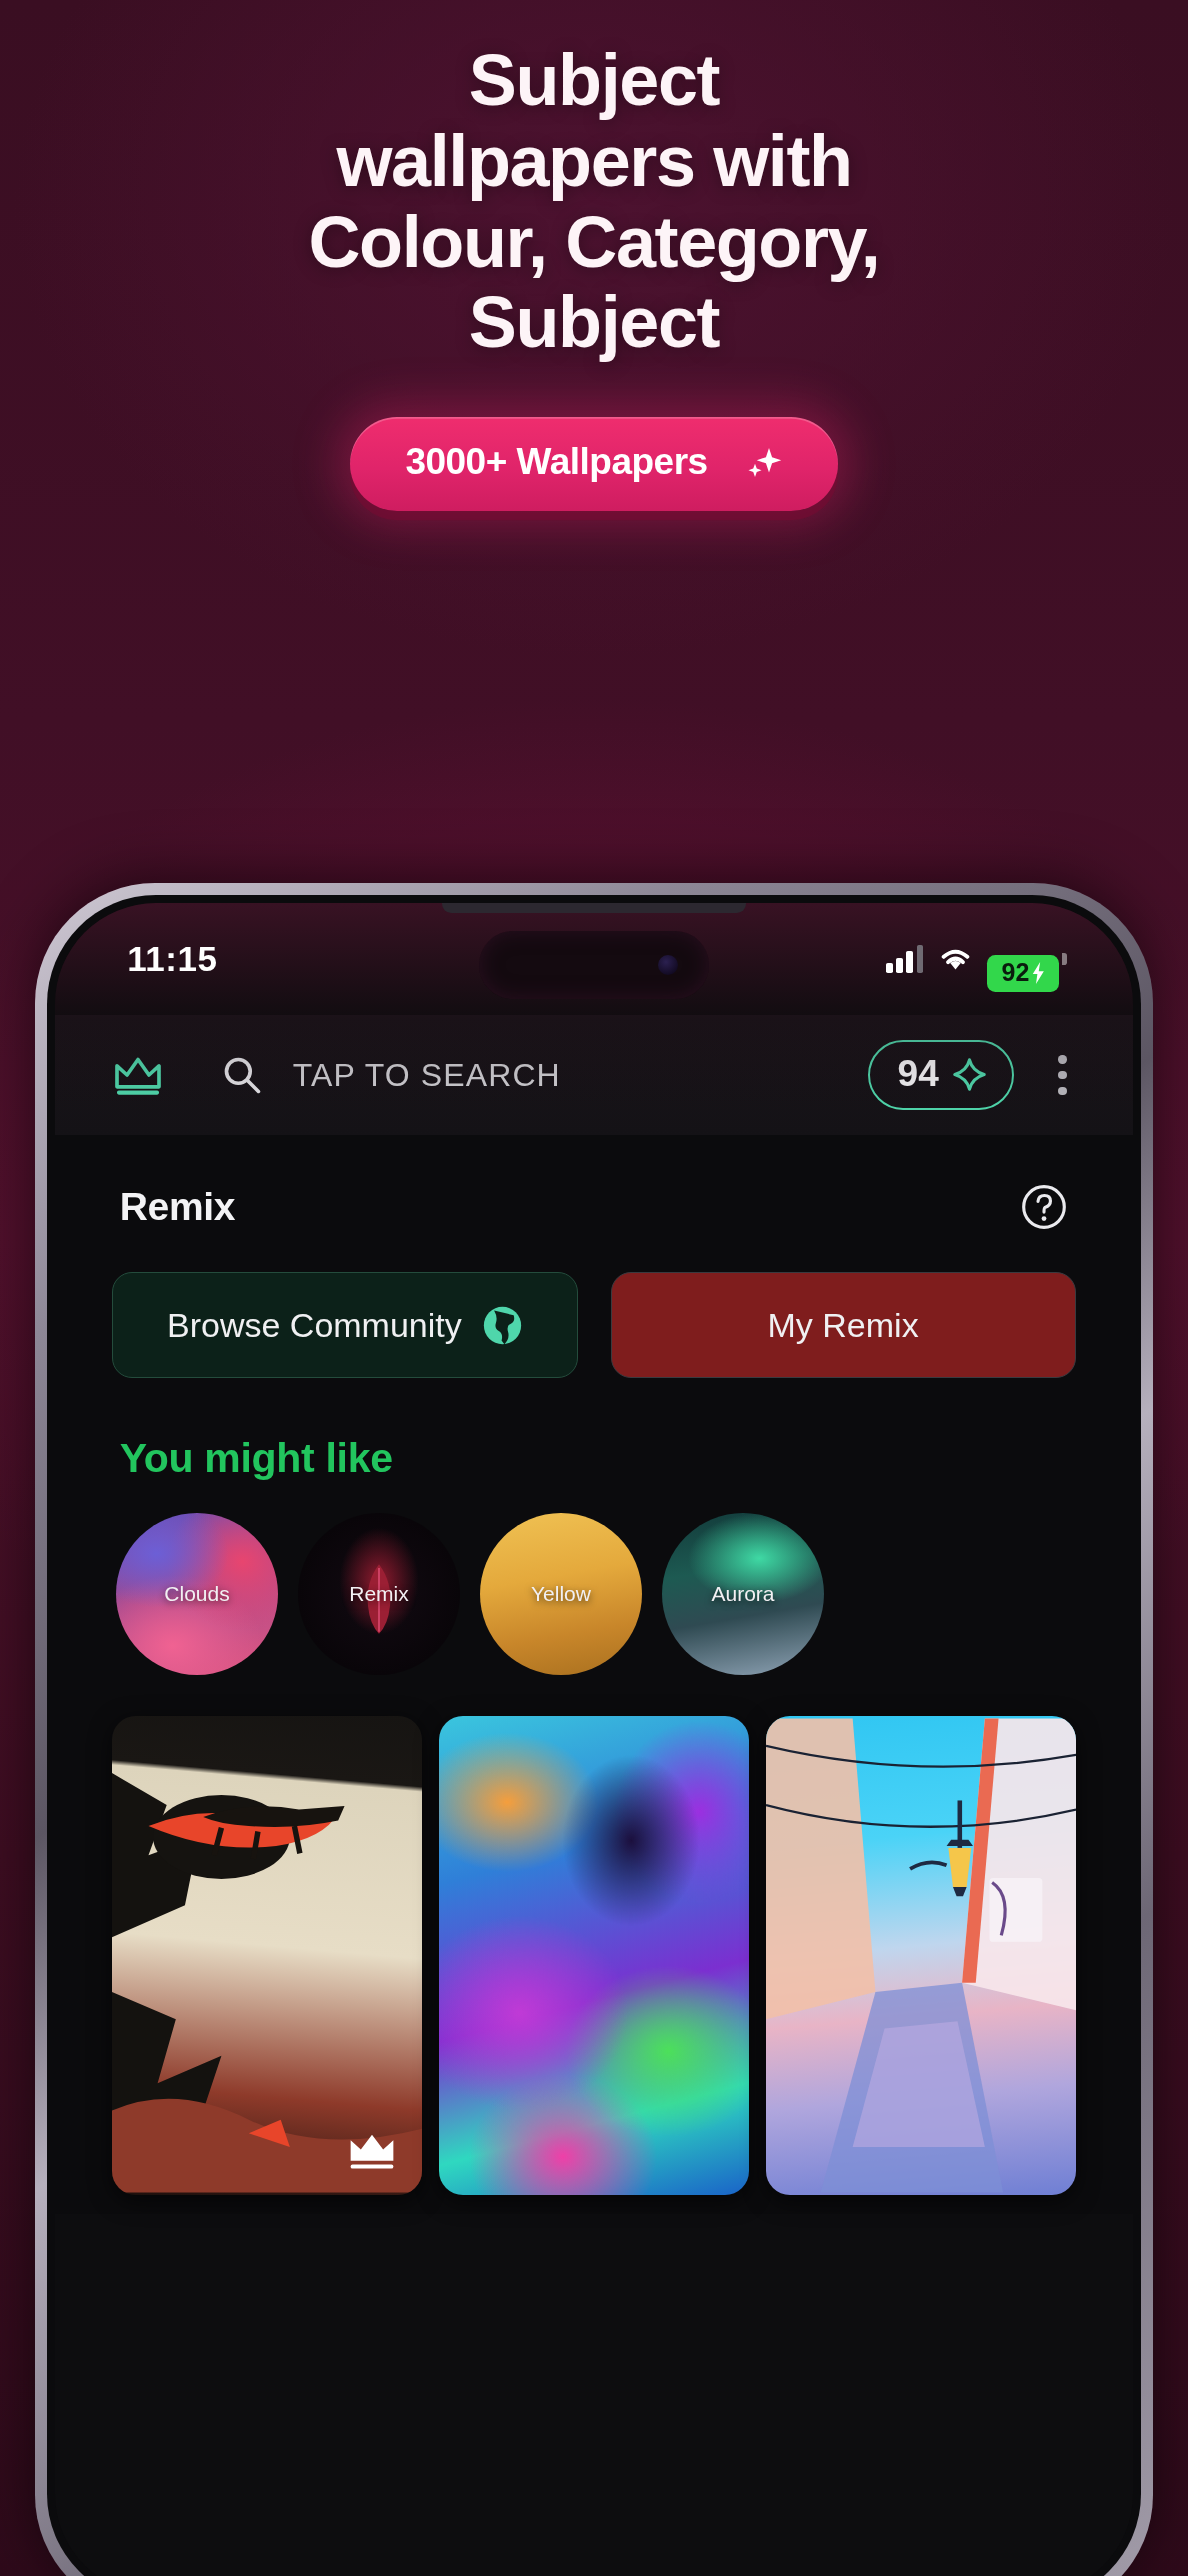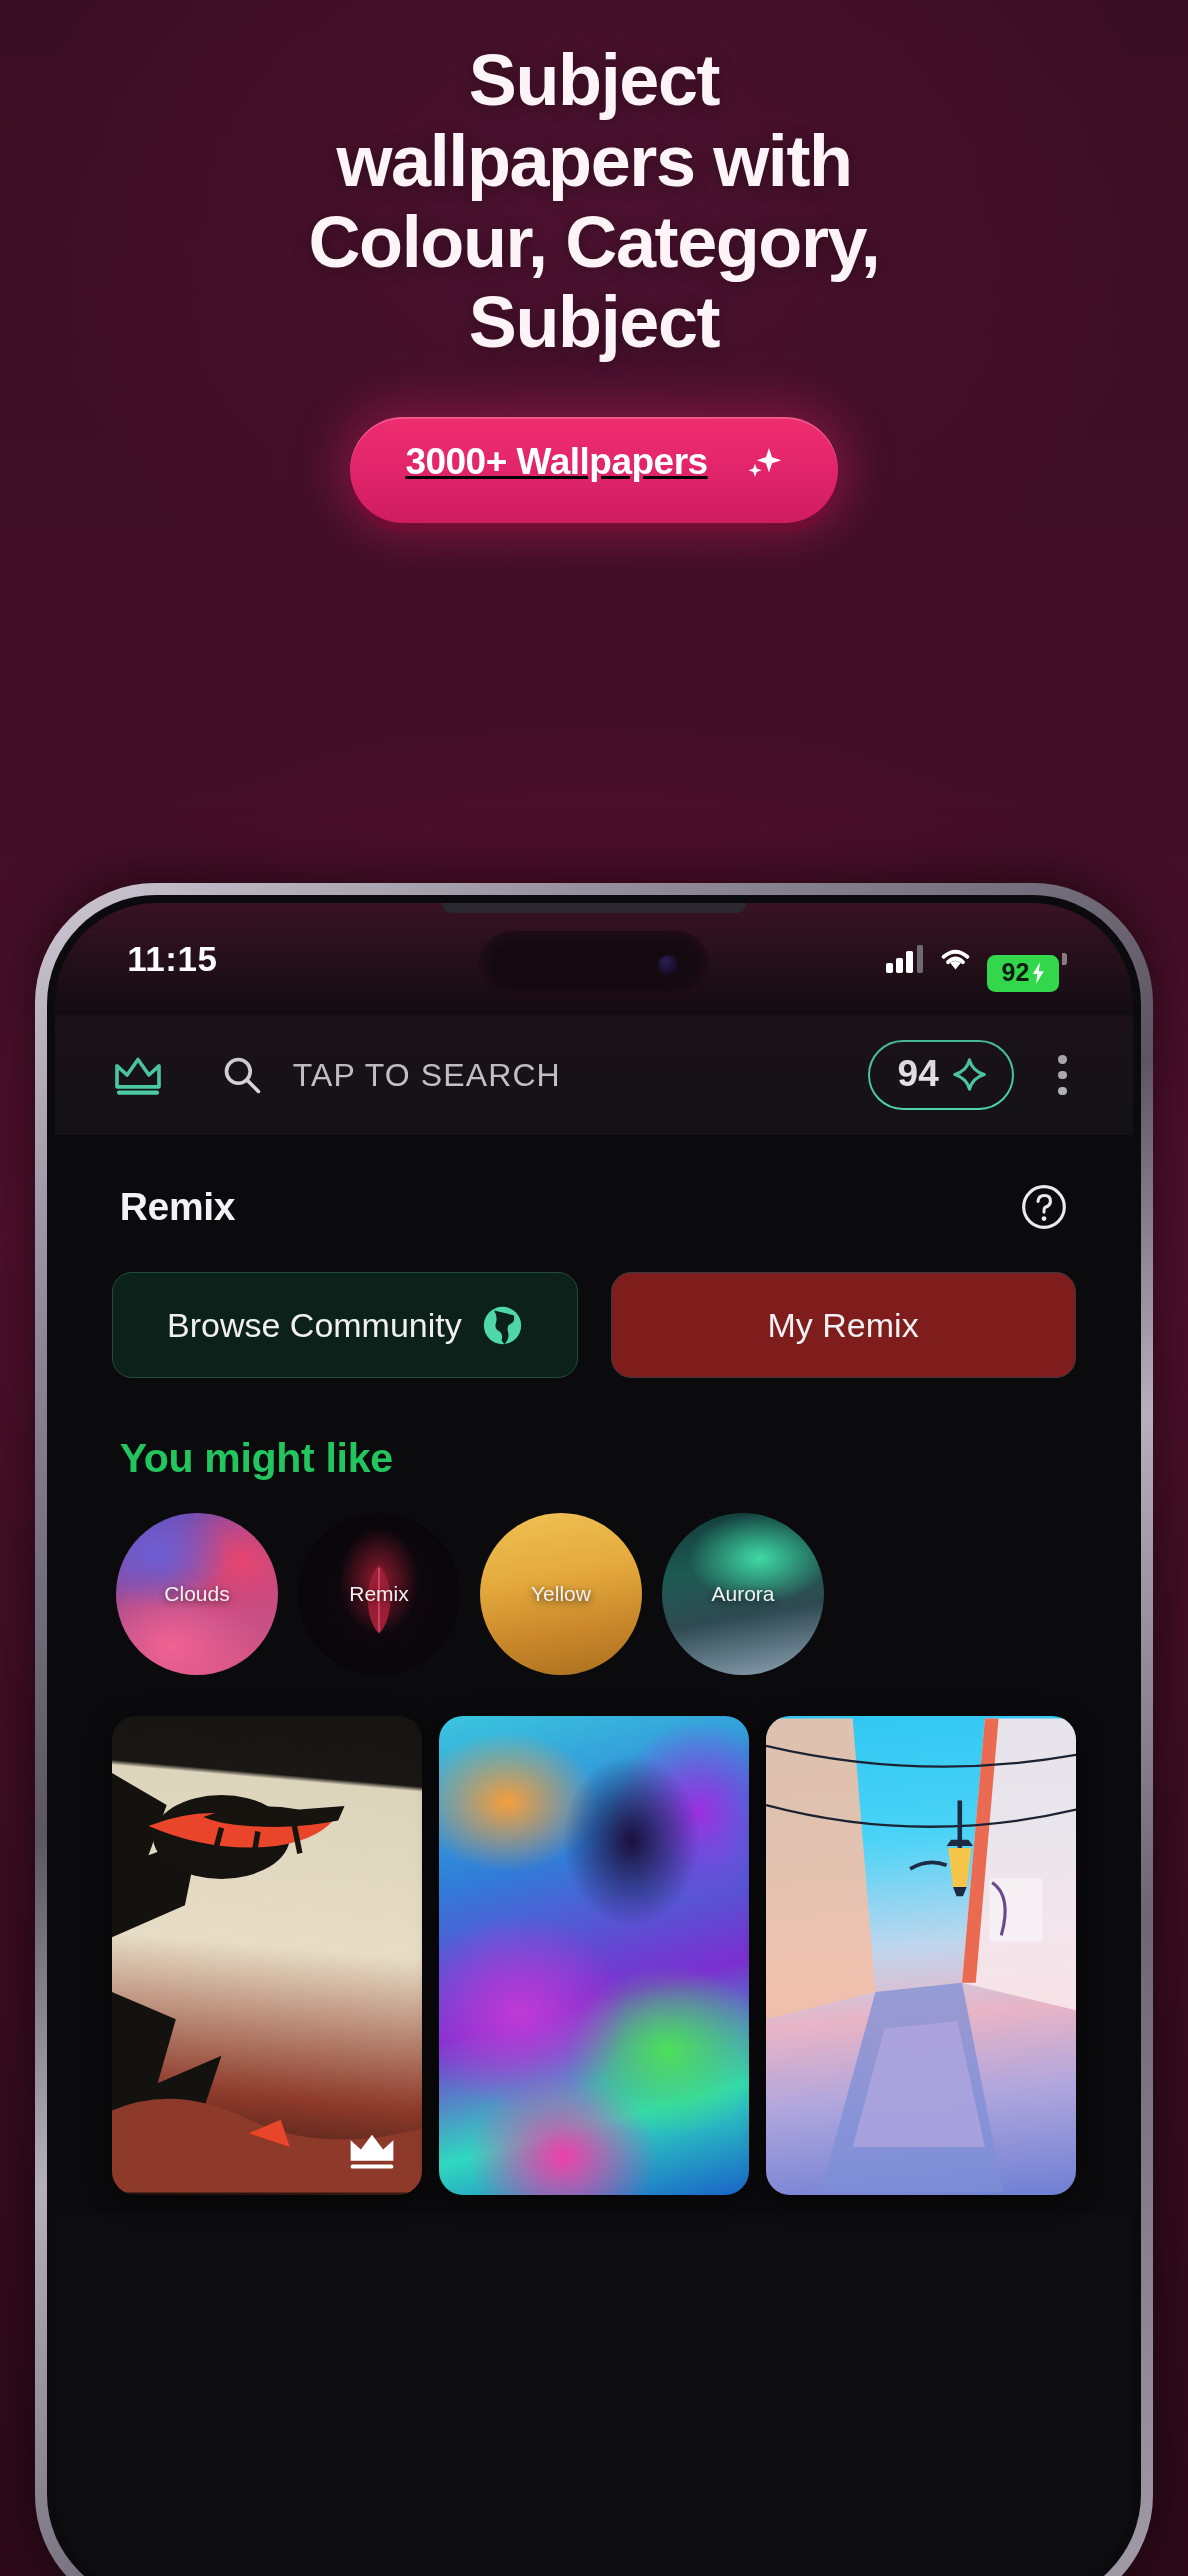--- a/index.html
+++ b/index.html
@@ -25,26 +25,25 @@
     padding:0 55px;
     text-shadow:0 1.8px 16.6px rgba(0,0,0,.35);
   }
   .headline .ln { display:block; margin-bottom:7.4px; }
 
   .badge-wrap { display:flex; justify-content:center; margin-top:57px; }
   .badge {
     display:inline-flex; align-items:center; gap:33px;
     background:linear-gradient(180deg,#ef2d6e 0%,#e0246a 55%,#cf1d60 100%);
     border-radius:55px;
-    padding:24px 55px 40px 55px;
+    padding:24px 55px 28px 55px;
     box-shadow:
       0 9.2px 0 rgba(120,10,50,.55),
       0 0 44px 14.7px rgba(236,36,110,.30),
       inset 0 1.8px 0 rgba(255,255,255,.22);
-    text-decoration: underline;
   }
   .badge-text { color:#ffffff; font-size:37px; font-weight:bold; letter-spacing:-0.5px; }
   .badge-spark { width:42px; height:42px; display:block; }
 
   
   .phone {
     position:absolute; left:35px; top:883px;
     width:1118px; height:1732px;
     border-radius:120px;
     background:linear-gradient(145deg,#cfc9d4 0%,#8d8796 18%,#5c5663 38%,#b6b0bd 52%,#6d6775 72%,#a49eab 100%);

